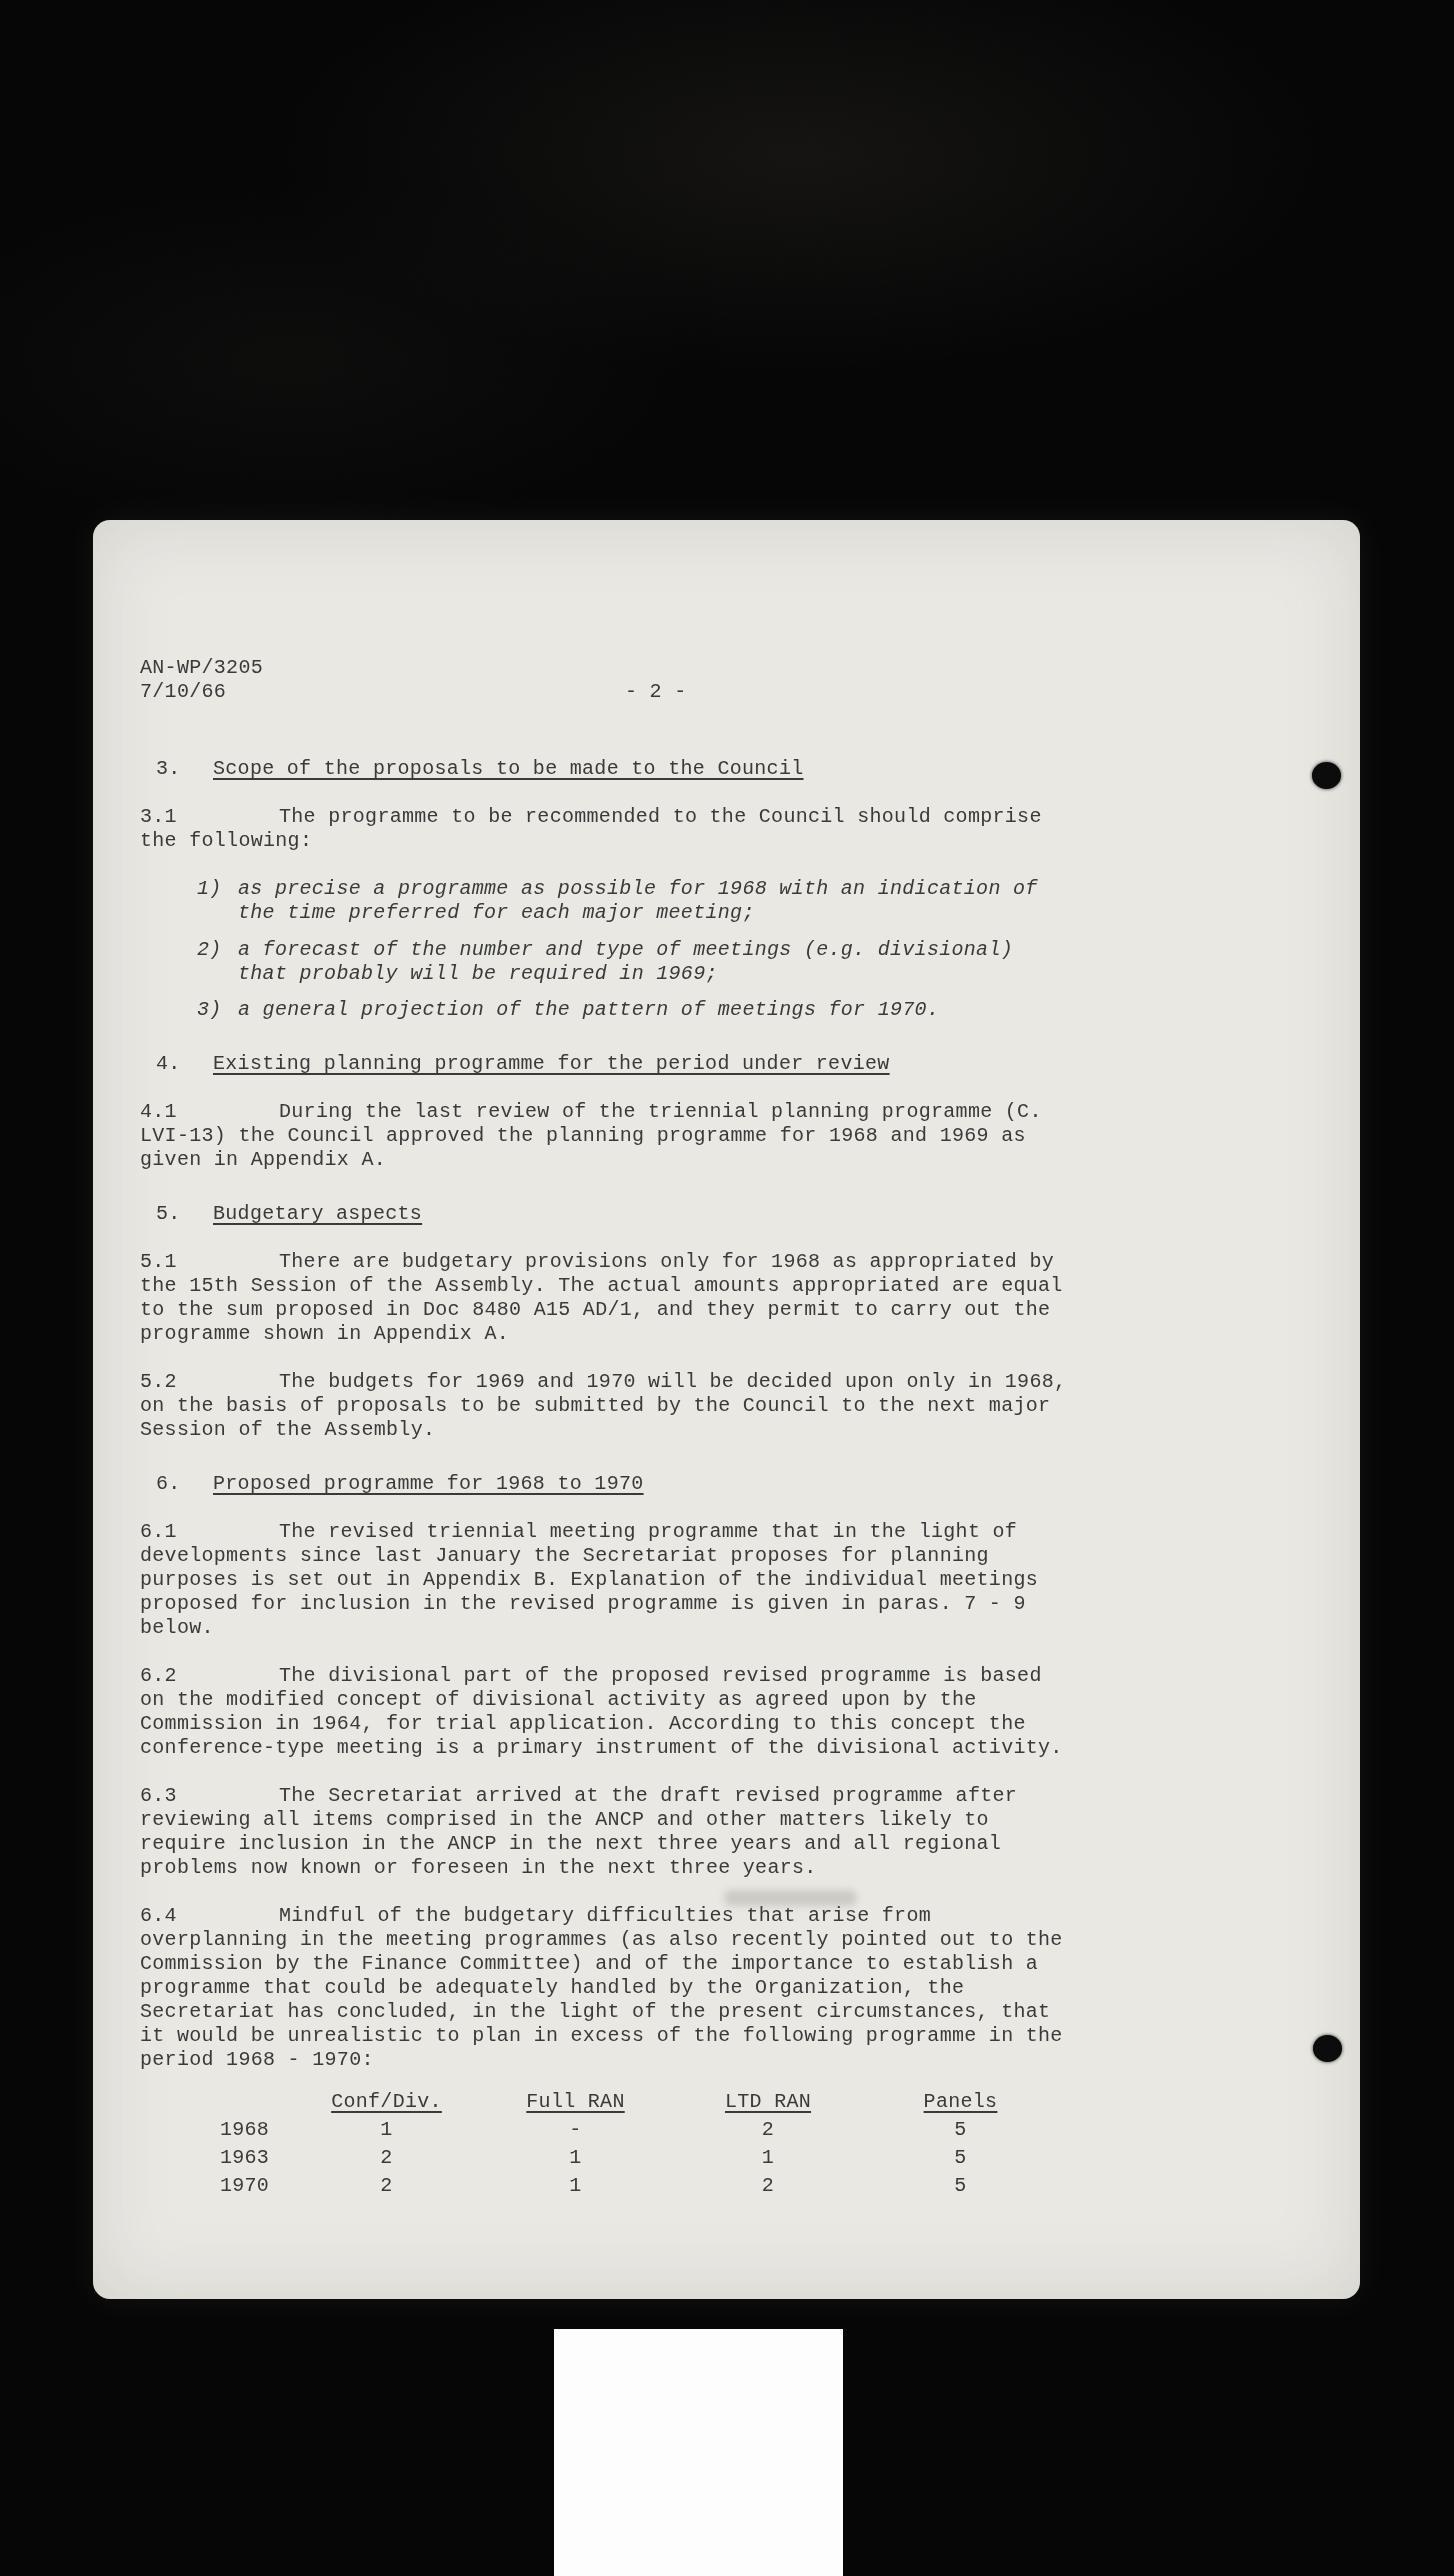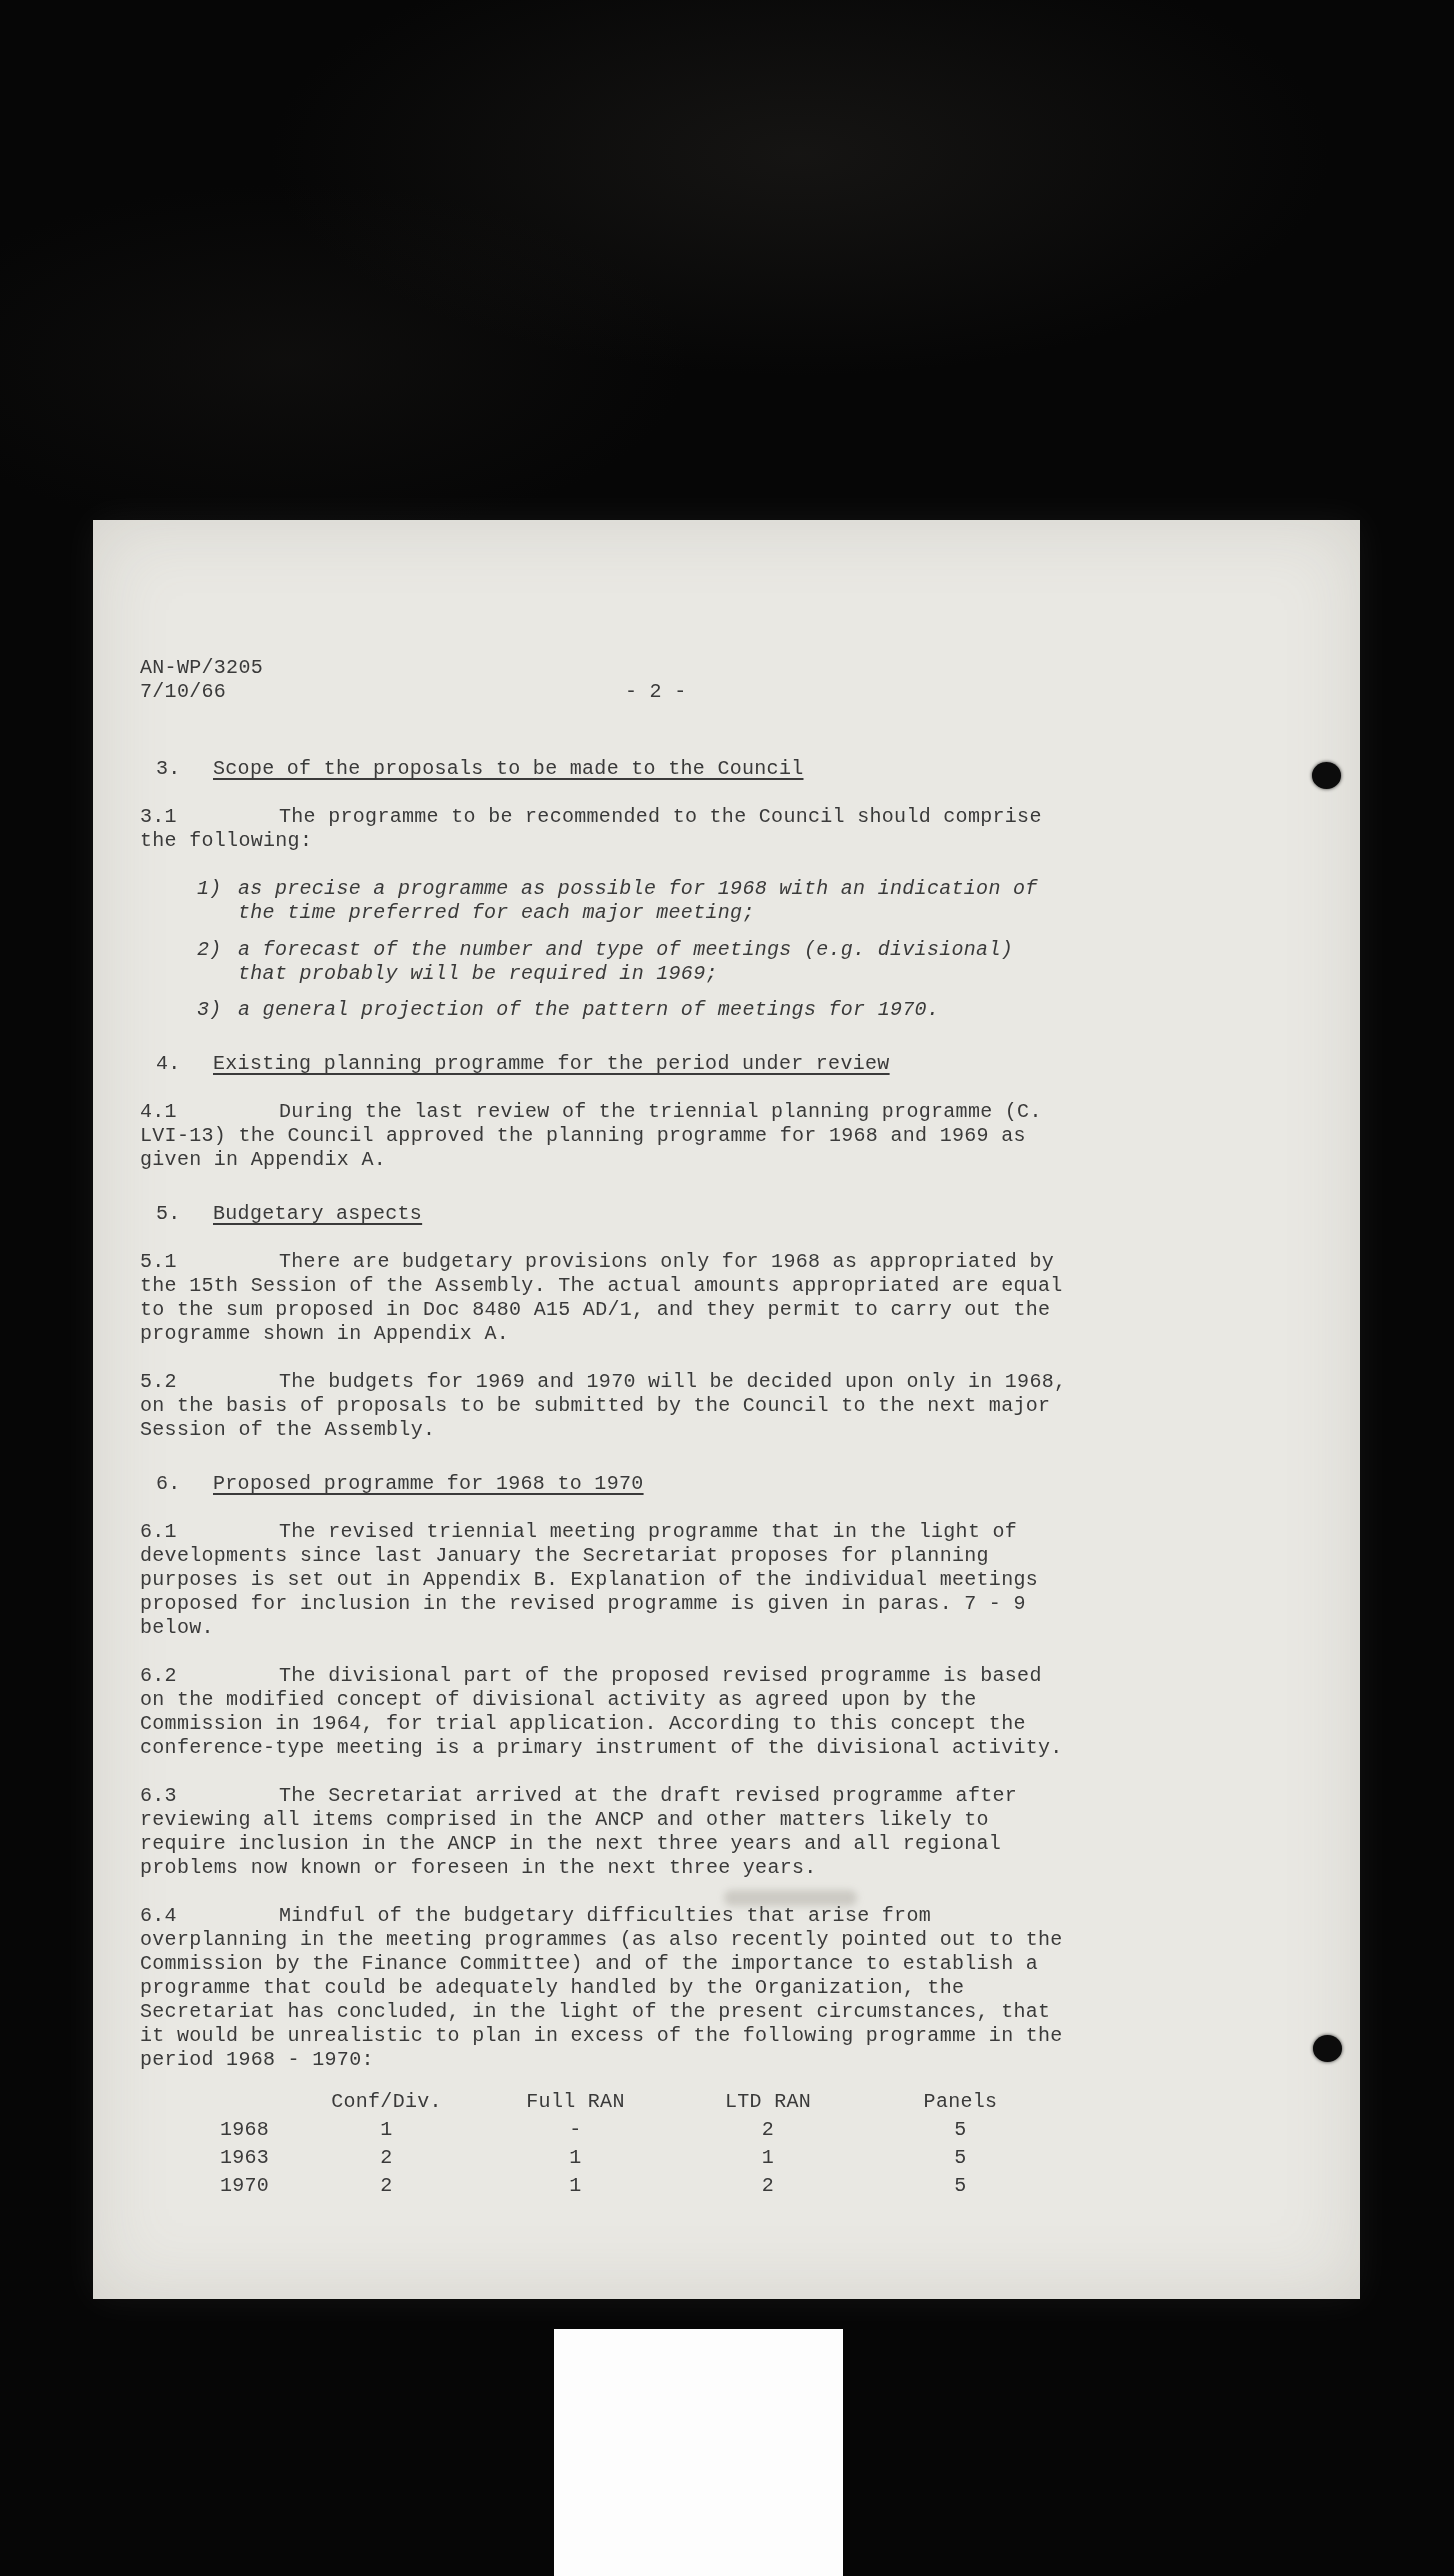--- a/index.html
+++ b/index.html
@@ -17,20 +17,21 @@
       radial-gradient(ellipse 568px 253px at 20% 14%, rgba(30,28,26,.35), rgba(0,0,0,0) 70%),
       var(--film-bg,#060606);
     overflow:hidden;
     font-family:"Liberation Mono","DejaVu Sans Mono",monospace;
   }
   .page{
     position:absolute;left:93px;top:520px;
     width:1267px;height:1779px;
     background:var(--page-bg,#e9e8e3);
     box-shadow:0 0 38px rgba(255,255,255,.06), inset 0 0 76px rgba(120,115,105,.18);
+    border-radius:17px;
   }
   .content{
     position:absolute;left:47px;top:136px;width:928px;
     color:var(--ink,#3a3a3a);
     font-size:20px;line-height:24px;
     letter-spacing:0.3px;
   }
   .doc-header{margin-bottom:53px;position:relative;}
   .doc-subline{position:relative;}
   .page-num{position:absolute;left:485px;top:0;}
@@ -39,21 +40,21 @@
   .htitle{text-decoration:underline;text-underline-offset:3.8px;}
   .para{margin:0 0 24px 0;}
   .pnum{display:inline-block;width:139px;}
   .list{margin:0 0 12.6px 0;font-style:italic;}
   .list-item{padding-left:98px;margin-bottom:12.6px;}
   .marker{display:inline-block;width:41px;margin-left:-41px;}
   .meet-table{margin-top:5px;}
   .t-row{display:grid;grid-template-columns:152px 189px 189px 196px 189px;line-height:28px;}
   .t-cell{text-align:center;}
   .t-year{padding-left:57px;text-align:center;}
-  .t-head .t-cell{text-underline-offset:3.8px;}
+  .t-head .t-cell{text-decoration:underline;text-underline-offset:3.8px;}
   .hole{
     position:absolute;width:29px;height:26.5px;border-radius:50%;
     background:#0c0c0c;box-shadow:0 0 3.8px rgba(0,0,0,.8);
   }
   .hole-1{left:1219px;top:242px;}
   .hole-2{left:1220px;top:1515px;}
   .film-frame{
     position:absolute;left:554px;top:2329px;width:289px;height:247px;
     background:#fdfdfd;
   }

